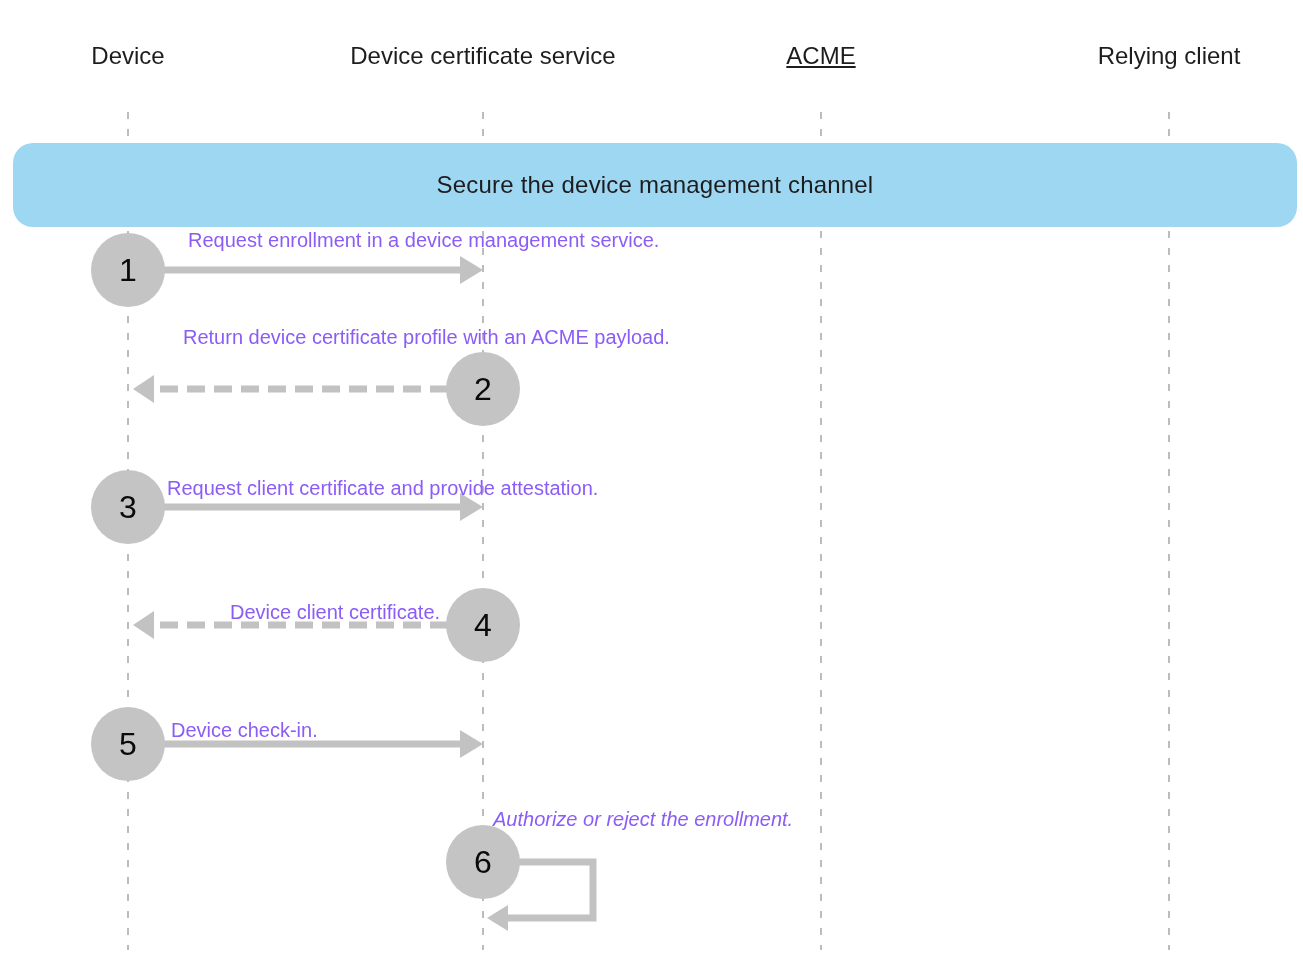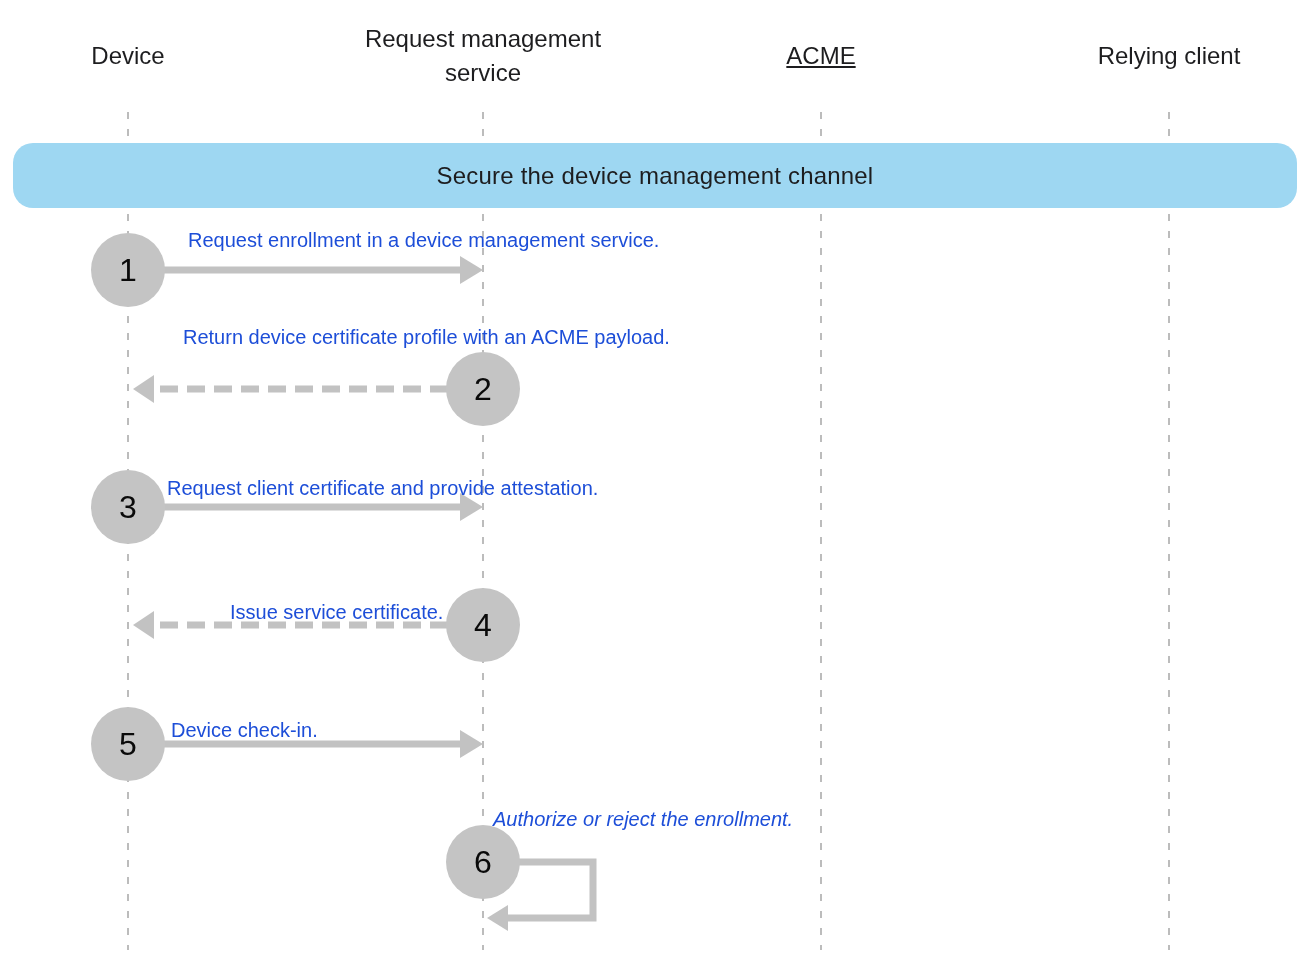--- a/index.html
+++ b/index.html
@@ -56,21 +56,21 @@
     display: flex;
     align-items: center;
     justify-content: center;
     font-size: 32px;
     color: #0a0a0a;
   }
   .step-label {
     position: absolute;
     font-size: 20px;
     line-height: 24px;
-    color: #1d4ed8;
+    color: #8b5cf6;
     white-space: nowrap;
   }
 </style>
 </head>
 <body>
 
 <div class="canvas">
   <svg class="lines-layer" id="lines-layer" viewBox="0 0 1303 963" xmlns="http://www.w3.org/2000/svg">
       <line x1="128" y1="112" x2="128" y2="950" stroke="#a6a6a6" stroke-width="1.5" stroke-dasharray="7 10"></line>
       <line x1="483" y1="112" x2="483" y2="950" stroke="#a6a6a6" stroke-width="1.5" stroke-dasharray="7 10"></line>
@@ -82,36 +82,36 @@
       <polygon points="133,389 154,375 154,403" fill="#c2c2c2"></polygon>
       <line x1="128" y1="507" x2="463" y2="507" stroke="#c2c2c2" stroke-width="7"></line>
       <polygon points="483,507 460,493 460,521" fill="#c2c2c2"></polygon>
       <line x1="160" y1="625" x2="450" y2="625" stroke="#c2c2c2" stroke-width="7" stroke-dasharray="18 9"></line>
       <polygon points="133,625 154,611 154,639" fill="#c2c2c2"></polygon>
       <line x1="128" y1="744" x2="463" y2="744" stroke="#c2c2c2" stroke-width="7"></line>
       <polygon points="483,744 460,730 460,758" fill="#c2c2c2"></polygon>
       <polyline points="508,862 593,862 593,918 508,918" fill="none" stroke="#c2c2c2" stroke-width="7"></polyline>
       <polygon points="487,918 508,905 508,931" fill="#c2c2c2"></polygon>
     </svg>
-  <div class="banner" id="banner" style="left: 13px; top: 143px; width: 1284px; height: 65px; background: rgb(158, 215, 242);">
+  <div class="banner" id="banner" style="left: 13px; top: 143px; width: 1284px; height: 84px; background: rgb(158, 215, 242);">
     <span>Secure the device management channel</span>
   </div>
   <div id="actors">
       <div class="actor" style="left: 128px;">Device</div>
-      <div class="actor" style="left: 483px;">Request management service</div>
+      <div class="actor" style="left: 483px;">Device certificate service</div>
       <div class="actor" style="left: 821px; text-decoration: underline;">ACME</div>
       <div class="actor" style="left: 1169px;">Relying client</div>
     </div>
   <div id="steps">
       <div class="step-circle" style="left: 91px; top: 233px; background: rgb(196, 196, 196);">1</div>
       <div class="step-label" style="left: 188px; top: 228px;">Request enrollment in a device management service.</div>
       <div class="step-circle" style="left: 446px; top: 352px; background: rgb(196, 196, 196);">2</div>
       <div class="step-label" style="left: 183px; top: 325px;">Return device certificate profile with an ACME payload.</div>
       <div class="step-circle" style="left: 91px; top: 470px; background: rgb(196, 196, 196);">3</div>
       <div class="step-label" style="left: 167px; top: 468px; margin-top: 8px;">Request client certificate and provide attestation.</div>
       <div class="step-circle" style="left: 446px; top: 588px; background: rgb(196, 196, 196);">4</div>
-      <div class="step-label" style="left: 230px; top: 600px;">Issue service certificate.</div>
+      <div class="step-label" style="left: 230px; top: 600px;">Device client certificate.</div>
       <div class="step-circle" style="left: 91px; top: 707px; background: rgb(196, 196, 196);">5</div>
       <div class="step-label" style="left: 171px; top: 718px;">Device check-in.</div>
       <div class="step-circle" style="left: 446px; top: 825px; background: rgb(196, 196, 196);">6</div>
       <div class="step-label" style="left: 493px; top: 807px; font-style: italic;">Authorize or reject the enrollment.</div>
     </div>
 </div>
 
 </body></html>

